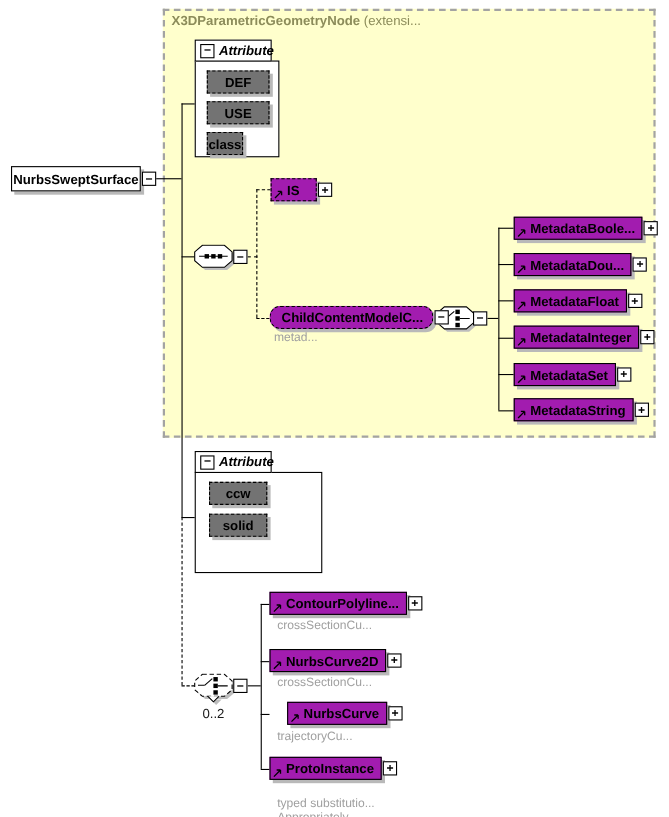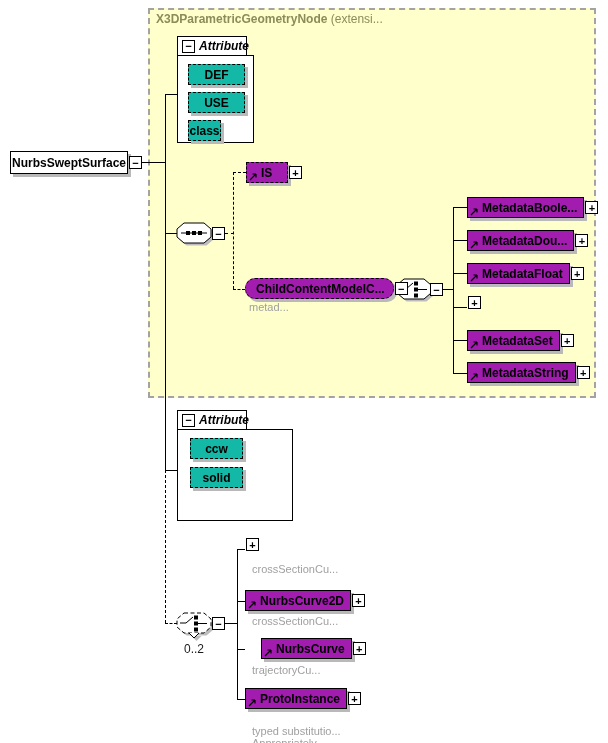--- a/index.html
+++ b/index.html
@@ -30,21 +30,21 @@
   .pm{box-sizing:border-box;width:13px;height:13px;background:#fff;border:1px solid #000;
       font-size:11px;font-weight:bold;line-height:10px;display:flex;align-items:center;
       justify-content:center;margin-left:1px;z-index:3;flex:0 0 auto;}
   .pm.abs{position:absolute;margin:0;}
   
   .attrhead{position:absolute;box-sizing:border-box;width:70px;height:20px;background:#fff;
             border:1px solid #000;display:flex;align-items:center;gap:4px;padding:0 4px;
             font-size:12px;font-style:italic;font-weight:600;z-index:2;}
   .attrhead .pm{margin:0;}
   .attrbody{position:absolute;box-sizing:border-box;background:#fff;border:1px solid #000;z-index:1;}
-  .fieldbox{position:absolute;box-sizing:border-box;height:21px;background:#14b8a6;border:1px dashed #000;
+  .fieldbox{position:absolute;box-sizing:border-box;height:21px;background:#737373;border:1px dashed #000;
             box-shadow:3px 3px 0 #b9b9b9;display:flex;align-items:center;justify-content:center;
             font-size:12px;font-weight:bold;white-space:nowrap;z-index:2;}
   .annot{position:absolute;font-size:11px;color:#a0a0a0;white-space:nowrap;}
   .occur{position:absolute;font-size:12px;color:#1a1a1a;text-align:center;}
   .rounded{border-radius:10px;border-style:dashed;padding:0 8px;}
   svg{display:block;}
 </style>
 </head>
 <body>
 
@@ -160,20 +160,26 @@
   <div class="refrow" style="left:467px;top:263px;">
     <div class="refbox">
       <svg class="arrow" width="9" height="9">
           <path d="M1,8 L7,2 M7,2 L3.5,2 M7,2 L7,5.5" stroke="#000" stroke-width="1.2" fill="none"></path>
         </svg>
       <span>MetadataFloat</span>
     </div>
     <div class="pm">+</div>
   </div>
   <div class="refrow" style="left:467px;top:296px;">
+    <div class="refbox">
+      <svg class="arrow" width="9" height="9">
+          <path d="M1,8 L7,2 M7,2 L3.5,2 M7,2 L7,5.5" stroke="#000" stroke-width="1.2" fill="none"></path>
+        </svg>
+      <span>MetadataInteger</span>
+    </div>
     <div class="pm">+</div>
   </div>
   <div class="refrow" style="left:467px;top:330px;">
     <div class="refbox">
       <svg class="arrow" width="9" height="9">
           <path d="M1,8 L7,2 M7,2 L3.5,2 M7,2 L7,5.5" stroke="#000" stroke-width="1.2" fill="none"></path>
         </svg>
       <span>MetadataSet</span>
     </div>
     <div class="pm">+</div>
@@ -207,20 +213,26 @@
       <rect x="18" y="9.5" width="4" height="4" fill="#000"></rect>
       <rect x="18" y="15.5" width="4" height="4" fill="#000"></rect>
       <line x1="22" y1="11.5" x2="31" y2="11.5" stroke="#000"></line>
       <polyline points="13,21 18,26 23,21" fill="#fff" stroke="#000"></polyline>
     </svg>
   </div>
   <div class="pm abs" style="left:212px;top:617px;">−</div>
   <div class="occur" style="left:174px;top:642px;width:40px;">0..2</div>
 
   <div class="refrow" style="left:245px;top:538px;">
+    <div class="refbox">
+      <svg class="arrow" width="9" height="9">
+          <path d="M1,8 L7,2 M7,2 L3.5,2 M7,2 L7,5.5" stroke="#000" stroke-width="1.2" fill="none"></path>
+        </svg>
+      <span>ContourPolyline...</span>
+    </div>
     <div class="pm">+</div>
   </div>
   <div class="annot" style="left:252px;top:563px;">crossSectionCu...</div>
 
   <div class="refrow" style="left:245px;top:590px;">
     <div class="refbox">
       <svg class="arrow" width="9" height="9">
           <path d="M1,8 L7,2 M7,2 L3.5,2 M7,2 L7,5.5" stroke="#000" stroke-width="1.2" fill="none"></path>
         </svg>
       <span>NurbsCurve2D</span>

